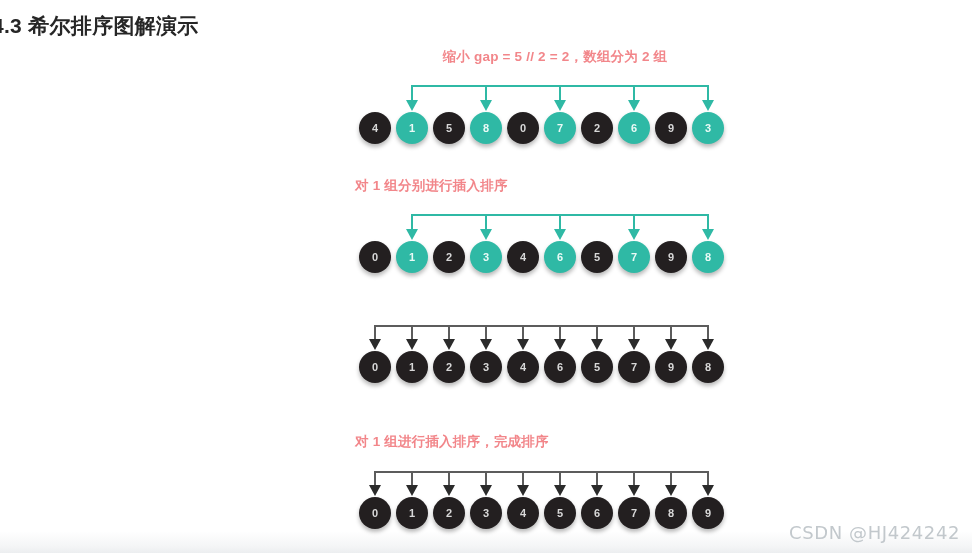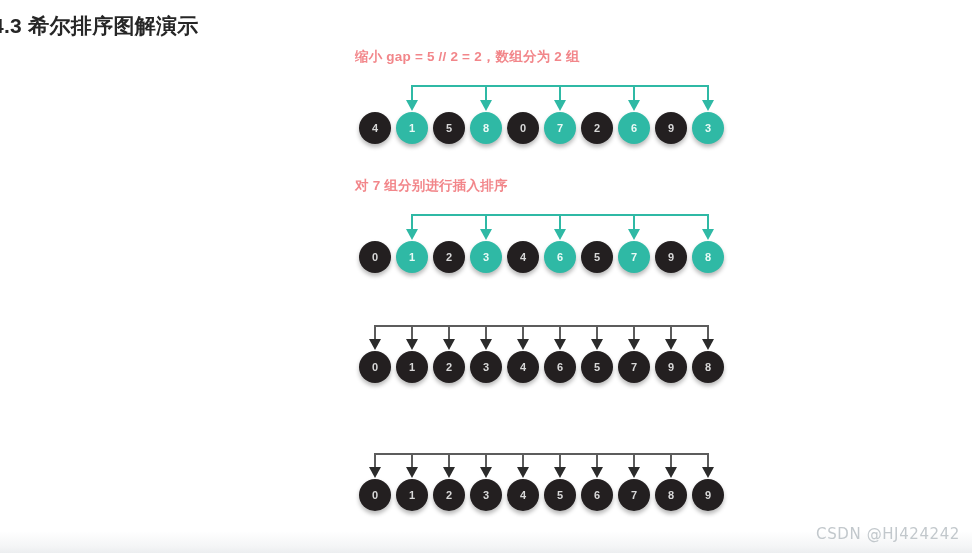--- a/index.html
+++ b/index.html
@@ -109,21 +109,21 @@
     box-shadow: 0 3px 4px rgba(0,0,0,0.28);
   }
   .node.dark { background: #231f20; color: #d8d8d8; }
   .node.teal { background: #2fb9a5; color: #eafaf6; }
 
   
   #watermark {
     position: absolute;
     right: 12px;
     bottom: 10px;
-    font-size: 15px;
+    font-size: 18px;
     color: #c2c8cc;
     letter-spacing: 0.6px;
     white-space: nowrap;
     font-family: "DejaVu Sans", sans-serif;
   }
 
   #bottom-fade {
     position: absolute;
     left: 0;
     bottom: 0;
@@ -134,21 +134,21 @@
   }
 </style>
 </head>
 <body>
 
 <div id="page">
 
   <div id="slide-title">4.3 希尔排序图解演示</div>
 
   <div id="diagram">
-      <div class="step" style="position: absolute; left: 0px; top: 0px;">
+      <div class="step" style="position: absolute; left: 0px; top: 0px; text-align: center;">
         <div class="step-caption">缩小 gap = 5 // 2 = 2，数组分为 2 组</div>
         <div class="rail-area" style="margin-top: 14px;">
           <div class="rail teal" style="left: 57px; top: 5px; width: 296px;"></div>
           <div class="rail-drop teal" style="left: 56px; top: 5px; height: 16px;"></div>
           <div class="arrow-head teal" style="left: 51px; top: 20px;"></div>
           <div class="rail-drop teal" style="left: 130px; top: 5px; height: 16px;"></div>
           <div class="arrow-head teal" style="left: 125px; top: 20px;"></div>
           <div class="rail-drop teal" style="left: 204px; top: 5px; height: 16px;"></div>
           <div class="arrow-head teal" style="left: 199px; top: 20px;"></div>
           <div class="rail-drop teal" style="left: 278px; top: 5px; height: 16px;"></div>
@@ -163,21 +163,21 @@
           <div class="node teal" style="left: 115px; top: 0px;">8</div>
           <div class="node dark" style="left: 152px; top: 0px;">0</div>
           <div class="node teal" style="left: 189px; top: 0px;">7</div>
           <div class="node dark" style="left: 226px; top: 0px;">2</div>
           <div class="node teal" style="left: 263px; top: 0px;">6</div>
           <div class="node dark" style="left: 300px; top: 0px;">9</div>
           <div class="node teal" style="left: 337px; top: 0px;">3</div>
         </div>
       </div>
       <div class="step" style="position: absolute; left: 0px; top: 129px;">
-        <div class="step-caption">对 7 组分别进行插入排序</div>
+        <div class="step-caption">对 1 组分别进行插入排序</div>
         <div class="rail-area" style="margin-top: 14px;">
           <div class="rail teal" style="left: 57px; top: 5px; width: 296px;"></div>
           <div class="rail-drop teal" style="left: 56px; top: 5px; height: 16px;"></div>
           <div class="arrow-head teal" style="left: 51px; top: 20px;"></div>
           <div class="rail-drop teal" style="left: 130px; top: 5px; height: 16px;"></div>
           <div class="arrow-head teal" style="left: 125px; top: 20px;"></div>
           <div class="rail-drop teal" style="left: 204px; top: 5px; height: 16px;"></div>
           <div class="arrow-head teal" style="left: 199px; top: 20px;"></div>
           <div class="rail-drop teal" style="left: 278px; top: 5px; height: 16px;"></div>
           <div class="arrow-head teal" style="left: 273px; top: 20px;"></div>
@@ -228,20 +228,21 @@
           <div class="node dark" style="left: 115px; top: 0px;">3</div>
           <div class="node dark" style="left: 152px; top: 0px;">4</div>
           <div class="node dark" style="left: 189px; top: 0px;">6</div>
           <div class="node dark" style="left: 226px; top: 0px;">5</div>
           <div class="node dark" style="left: 263px; top: 0px;">7</div>
           <div class="node dark" style="left: 300px; top: 0px;">9</div>
           <div class="node dark" style="left: 337px; top: 0px;">8</div>
         </div>
       </div>
       <div class="step" style="position: absolute; left: 0px; top: 385px;">
+        <div class="step-caption">对 1 组进行插入排序，完成排序</div>
         <div class="rail-area" style="margin-top: 14px;">
           <div class="rail gray" style="left: 20px; top: 6px; width: 333px;"></div>
           <div class="rail-drop gray" style="left: 19px; top: 6px; height: 15px;"></div>
           <div class="arrow-head gray" style="left: 14px; top: 20px;"></div>
           <div class="rail-drop gray" style="left: 56px; top: 6px; height: 15px;"></div>
           <div class="arrow-head gray" style="left: 51px; top: 20px;"></div>
           <div class="rail-drop gray" style="left: 93px; top: 6px; height: 15px;"></div>
           <div class="arrow-head gray" style="left: 88px; top: 20px;"></div>
           <div class="rail-drop gray" style="left: 130px; top: 6px; height: 15px;"></div>
           <div class="arrow-head gray" style="left: 125px; top: 20px;"></div>

